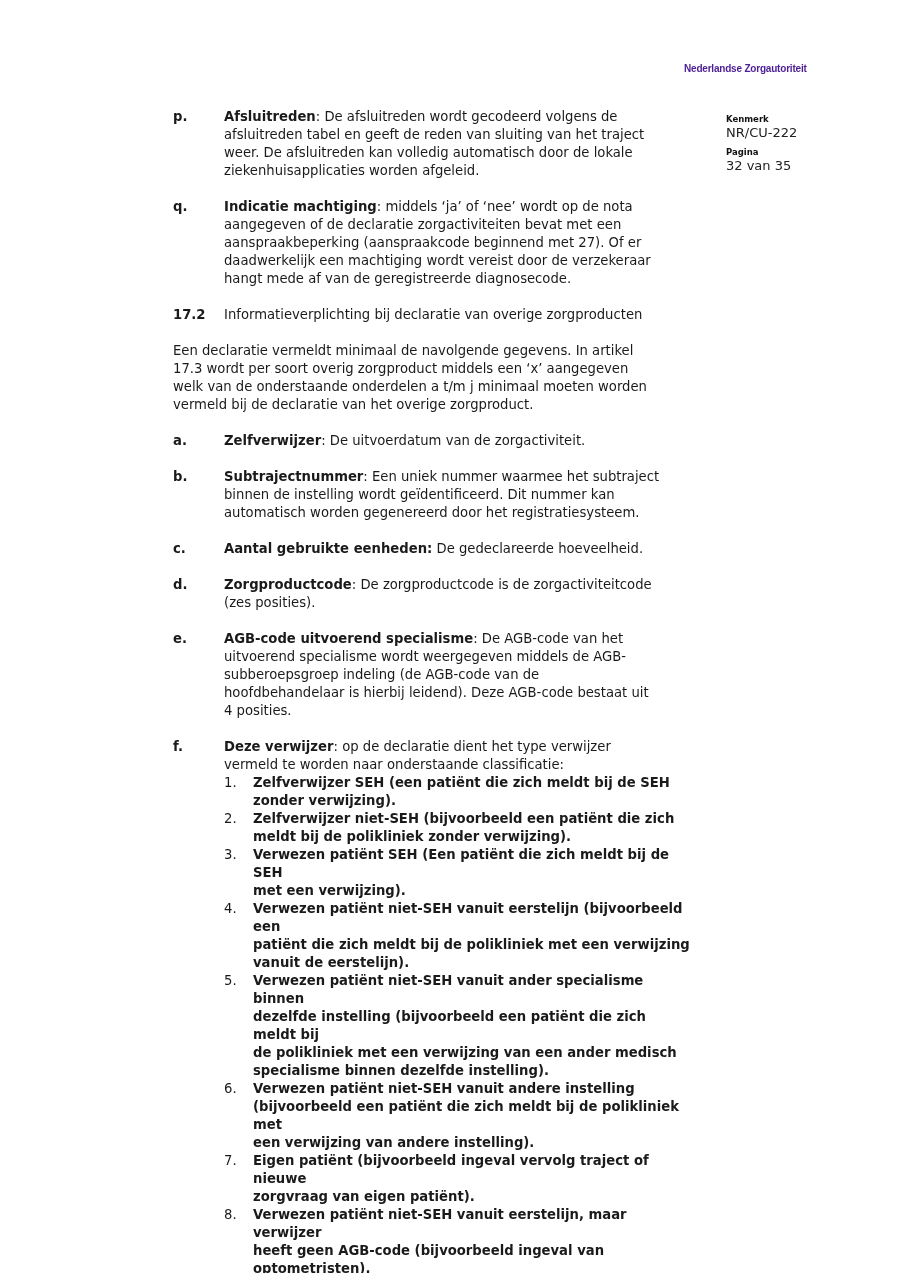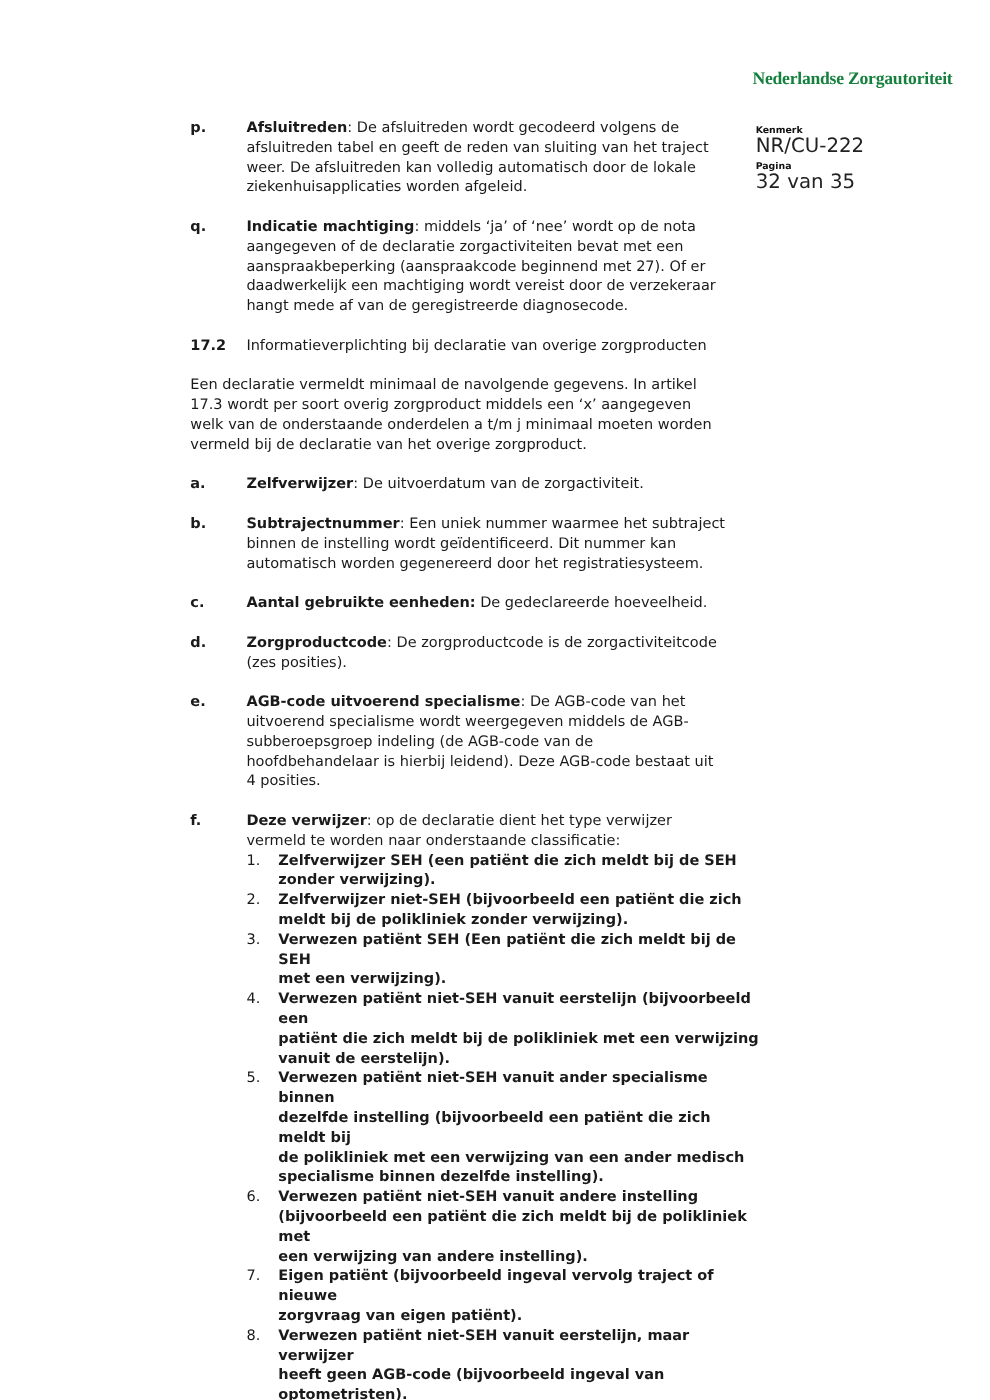--- a/index.html
+++ b/index.html
@@ -1,22 +1,22 @@
 <!DOCTYPE html>
 <html><head>
 <meta charset="utf-8">
 <style>
   html, body { margin: 0; padding: 0; background: #ffffff; }
   body { width: 900px; height: 1273px; position: relative; overflow: hidden;
          font-family: "DejaVu Sans", sans-serif; color: #1a1a1a; }
-  .org { position: absolute; left: 684px; top: 63px; font-family: Liberation Serif, serif;
-         font-weight: bold; font-size: 16px; letter-spacing: -0.2px; color: #15803d; }
-  .side { position: absolute; left: 687px; top: 114px; font-size: 12px; color: #222; }
+  .org { position: absolute; left: 684px; top: 63px; font-family: Liberation Sans, sans-serif;
+         font-weight: bold; font-size: 10px; letter-spacing: -0.2px; color: #4c1d95; }
+  .side { position: absolute; left: 726px; top: 114px; font-size: 12px; color: #222; }
   .side .lbl { font-weight: bold; font-size: 8.5px; color: #111; }
-  .side .val { font-size: 18px; margin-bottom: 7px; margin-top: 1px; line-height: 15px; }
+  .side .val { font-size: 13px; margin-bottom: 7px; margin-top: 1px; line-height: 15px; }
   .main { position: absolute; left: 173px; top: 108px; width: 520px; font-size: 13.2px; line-height: 18px; }
   .item { display: flex; margin-bottom: 18px; }
   .item .mark { width: 51px; flex: none; font-weight: bold; }
   .item .body { flex: 1; white-space: pre-line; }
   .item .body b { font-weight: bold; }
   .heading { display: flex; margin-bottom: 18px; }
   .heading .num { width: 51px; font-weight: bold; flex: none; }
   .para { white-space: pre-line; margin-bottom: 18px; }
   ol.types { list-style: none; margin: 0; padding: 0; }
   ol.types li { display: flex; }

